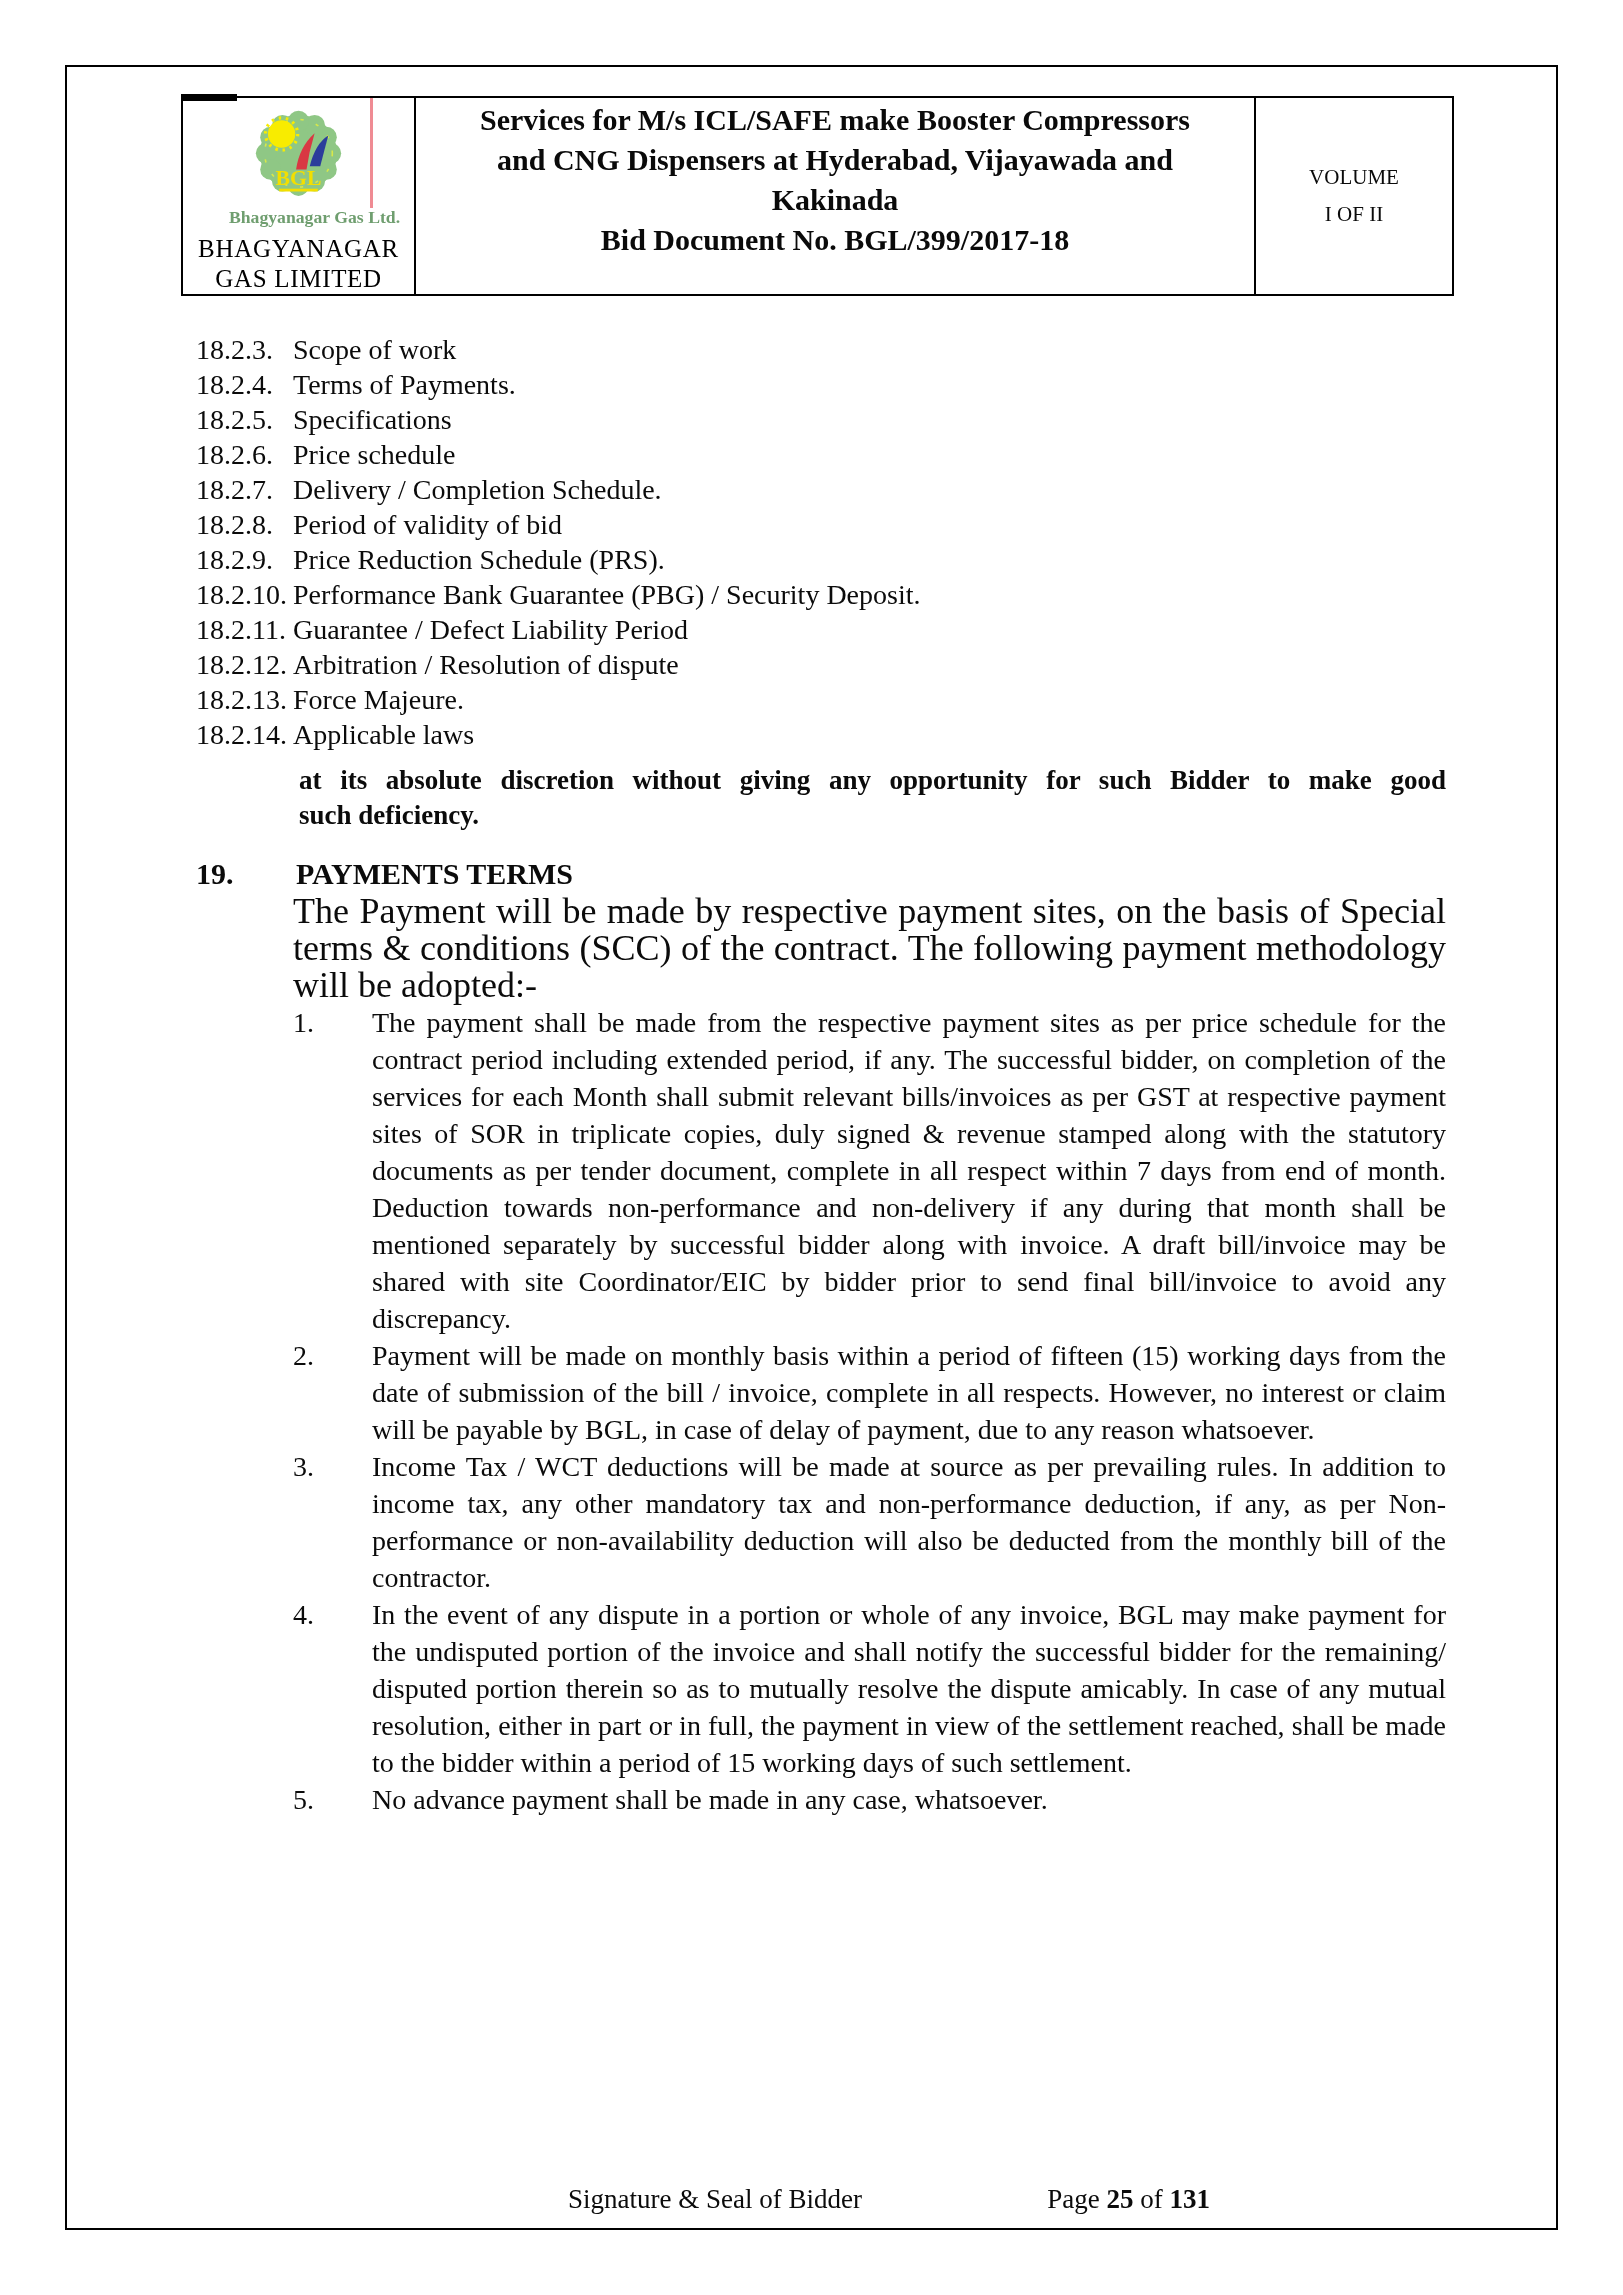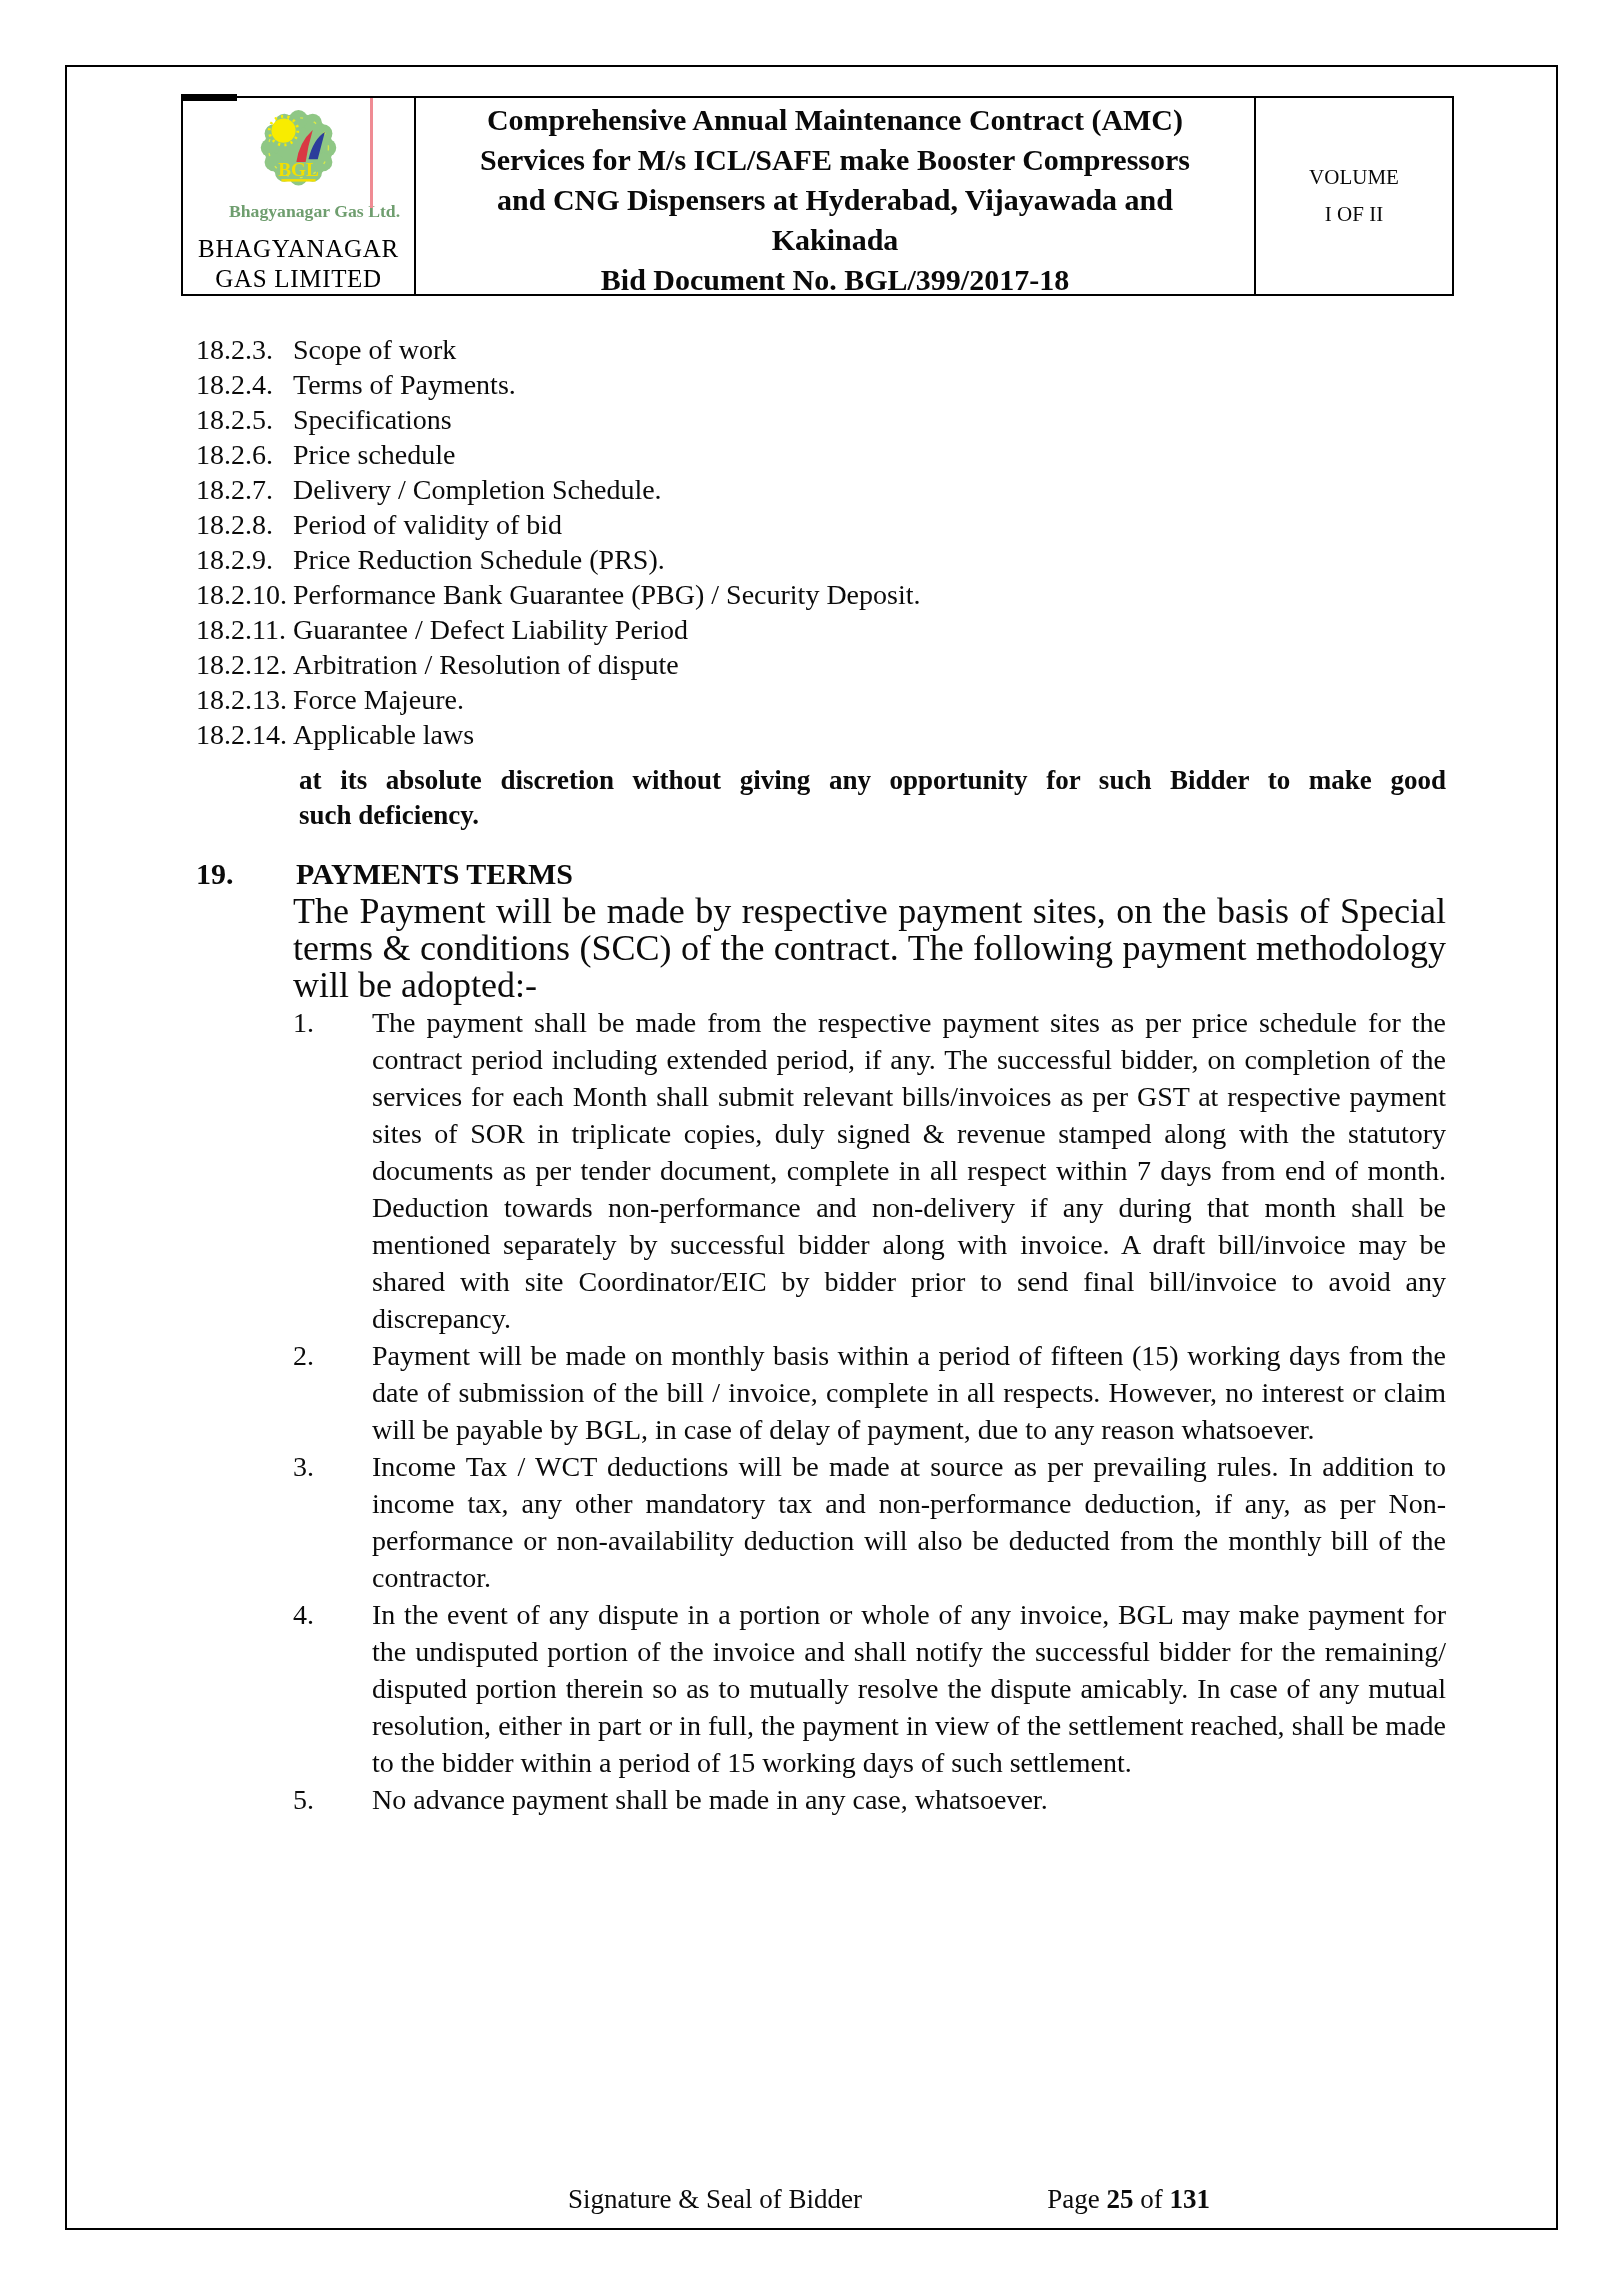--- a/index.html
+++ b/index.html
@@ -17,21 +17,21 @@
   }
   
   .header-table{
     position:absolute;left:181px;top:96px;width:1273px;height:200px;
     border:2px solid #000;box-sizing:border-box;
     display:flex;background:#fff;
   }
   .cell{box-sizing:border-box;}
   .cell-logo{
     width:233px;border-right:2px solid #000;position:relative;
-    display:flex;flex-direction:column;align-items:center;gap:6px;
+    display:flex;flex-direction:column;align-items:center;
   }
   .corner-mark{position:absolute;left:-2px;top:-3.9px;width:56px;height:6.5px;background:#000;}
   .pink-line{position:absolute;right:41px;top:0;width:2.6px;height:110px;}
   .logo-svg{margin-top:6.5px;display:block;}
   .logo-caption{
     font-size:17.7px;font-weight:bold;line-height:18.3px;margin-top:-1.3px;
     font-family:"Liberation Serif", serif;
   }
   .company{
     margin-top:7.9px;text-align:center;
@@ -117,21 +117,20 @@
 
       <div class="logo-caption" style="color:#6f9e6f;margin-left:32px;">Bhagyanagar Gas Ltd.</div>
 
       <div class="company">
         <div>BHAGYANAGAR</div>
         <div>GAS LIMITED</div>
       </div>
     </div>
 
     <div class="cell cell-title">
-      <div>Comprehensive Annual Maintenance Contract (AMC)</div>
       <div>Services for M/s ICL/SAFE make Booster Compressors</div>
       <div>and CNG Dispensers at Hyderabad, Vijayawada and</div>
       <div>Kakinada</div>
       <div>Bid Document No. BGL/399/2017-18</div>
     </div>
 
     <div class="cell cell-volume">
       <div>VOLUME</div>
       <div>I OF II</div>
     </div>

